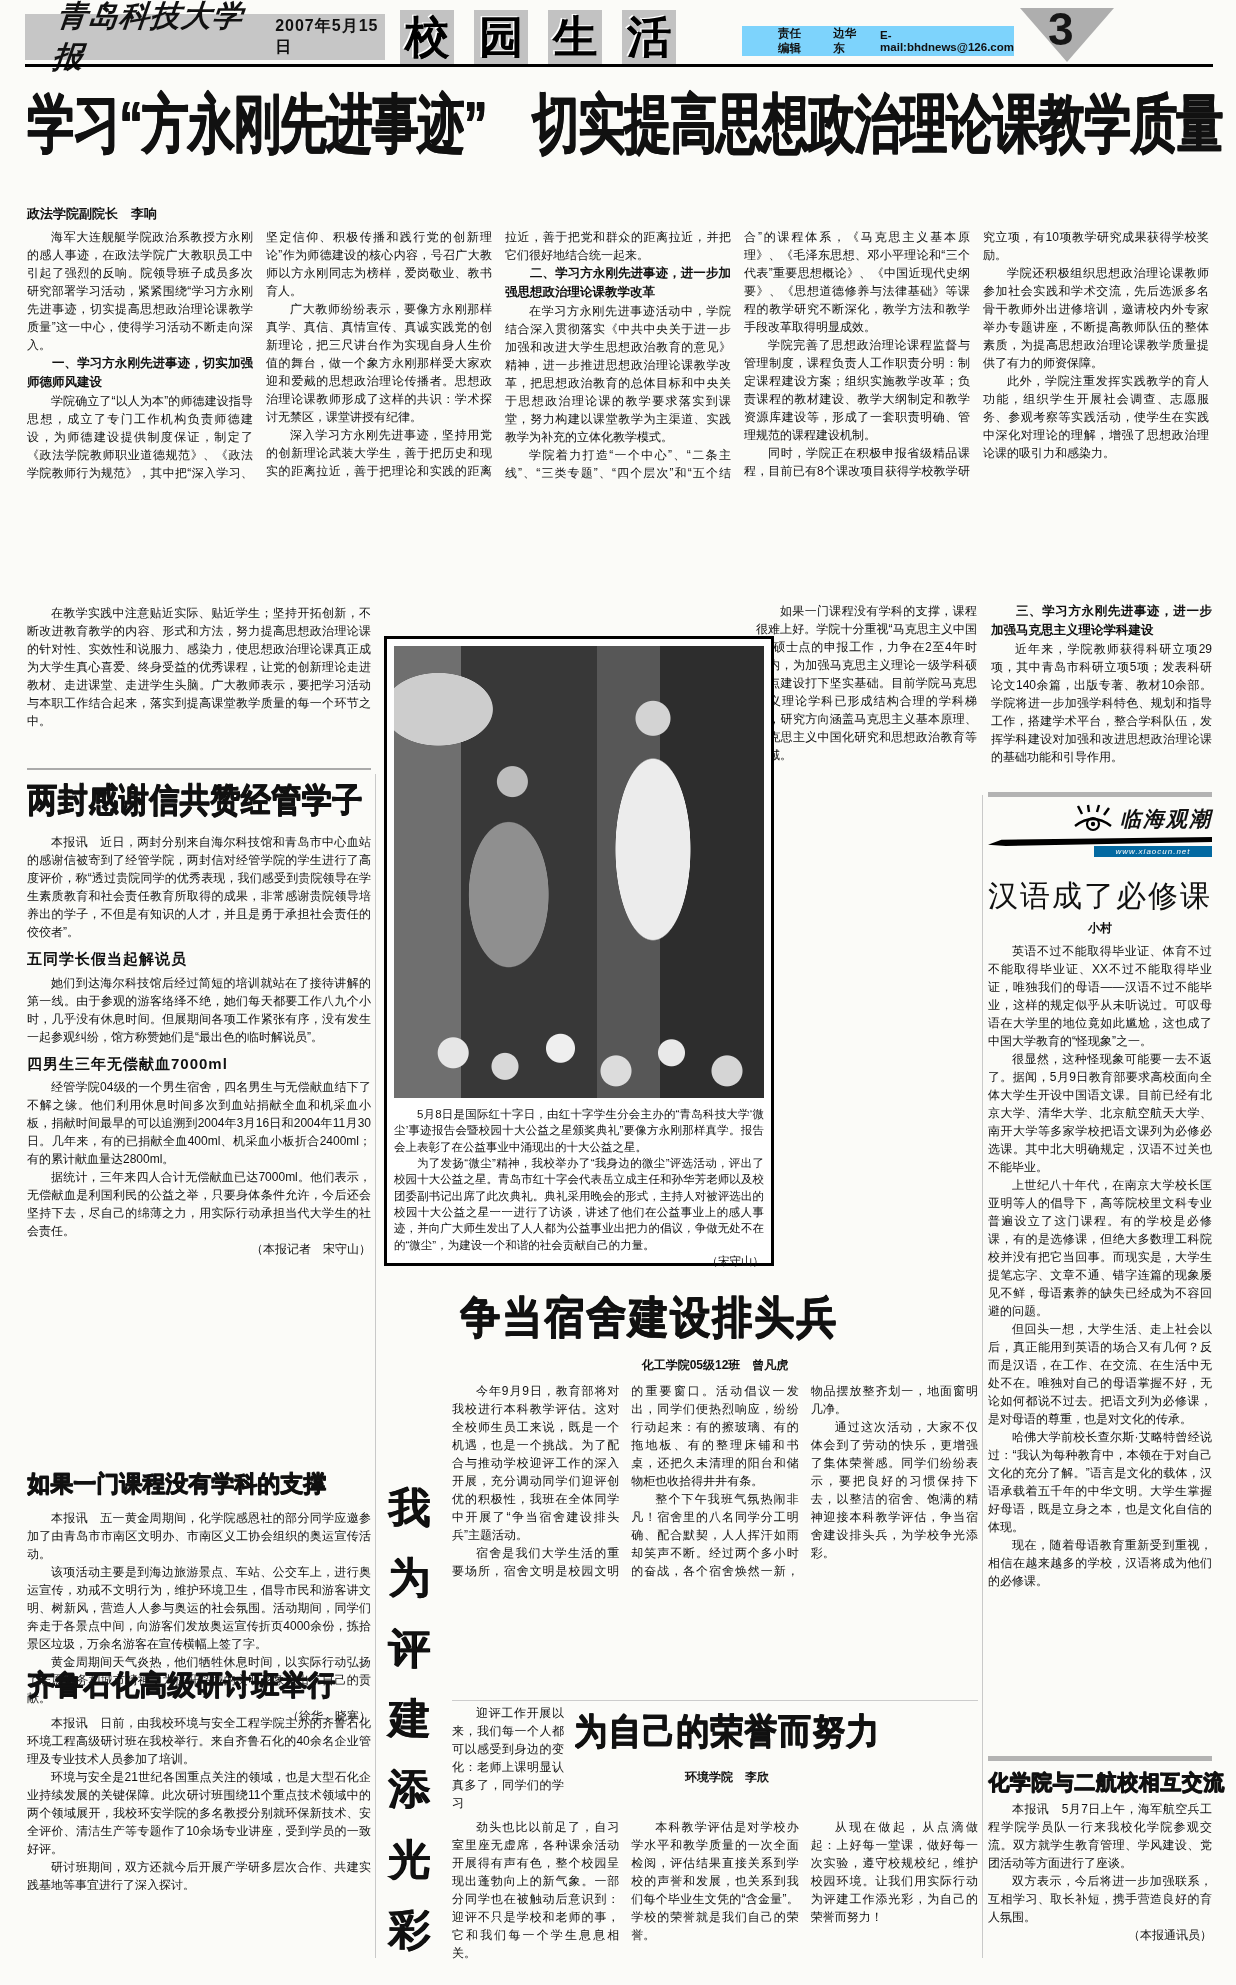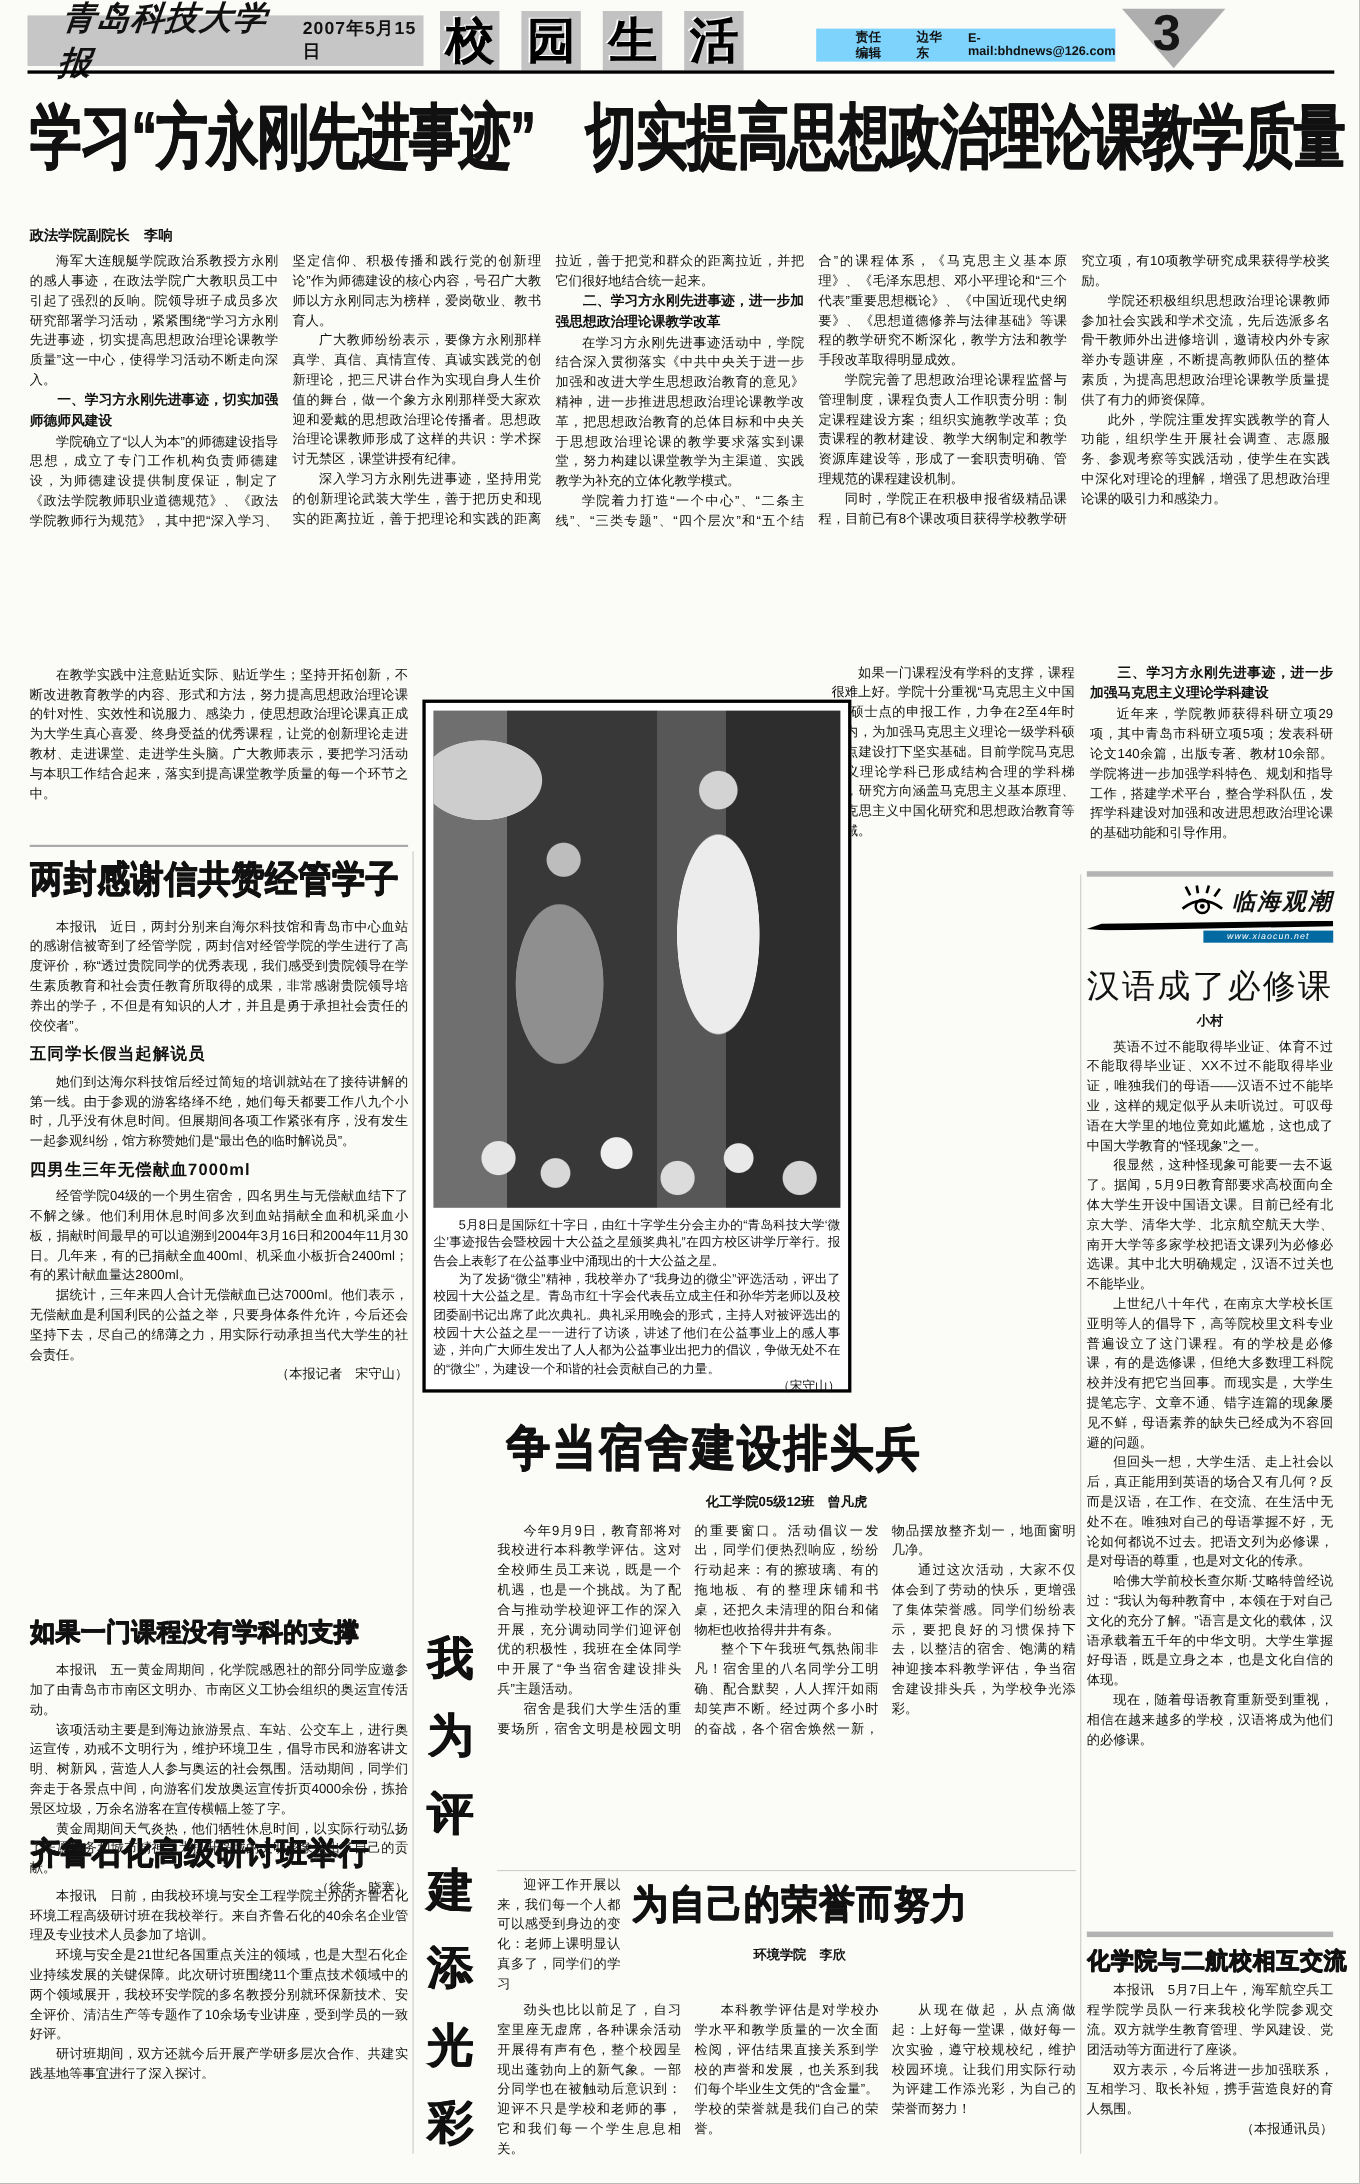--- a/index.html
+++ b/index.html
@@ -155,21 +155,21 @@
   <div class="p">如果一门课程没有学科的支撑，课程很难上好。学院十分重视“马克思主义中国化”硕士点的申报工作，力争在2至4年时间内，为加强马克思主义理论一级学科硕士点建设打下坚实基础。目前学院马克思主义理论学科已形成结构合理的学科梯队，研究方向涵盖马克思主义基本原理、马克思主义中国化研究和思想政治教育等领域。</div>
       <div class="h">三、学习方永刚先进事迹，进一步加强马克思主义理论学科建设</div>
       <div class="p">近年来，学院教师获得科研立项29项，其中青岛市科研立项5项；发表科研论文140余篇，出版专著、教材10余部。学院将进一步加强学科特色、规划和指导工作，搭建学术平台，整合学科队伍，发挥学科建设对加强和改进思想政治理论课的基础功能和引导作用。</div>
     </div>
 
   <div class="abs" id="photo-box">
     <div id="photo"></div>
     <div id="photo-caption">
       <div>
 
-      <div class="p">5月8日是国际红十字日，由红十字学生分会主办的“青岛科技大学‘微尘’事迹报告会暨校园十大公益之星颁奖典礼”在四方校区讲学厅举行。报告会上表彰了在公益事业中涌现出的十大公益之星。</div>
+      <div class="p">5月8日是国际红十字日，由红十字学生分会主办的“青岛科技大学‘微尘’事迹报告会暨校园十大公益之星颁奖典礼”要像方永刚那样真学。报告会上表彰了在公益事业中涌现出的十大公益之星。</div>
           <div class="p">为了发扬“微尘”精神，我校举办了“我身边的微尘”评选活动，评出了校园十大公益之星。青岛市红十字会代表岳立成主任和孙华芳老师以及校团委副书记出席了此次典礼。典礼采用晚会的形式，主持人对被评选出的校园十大公益之星一一进行了访谈，讲述了他们在公益事业上的感人事迹，并向广大师生发出了人人都为公益事业出把力的倡议，争做无处不在的“微尘”，为建设一个和谐的社会贡献自己的力量。</div>
         </div>
       <div class="cred">（宋守山）</div>
     </div>
   </div>
 
   <div class="abs" id="hr1"></div>
   <div class="abs bodytext" id="letters">
     <div class="art-hl heavy">两封感谢信共赞经管学子</div>
     <div>

